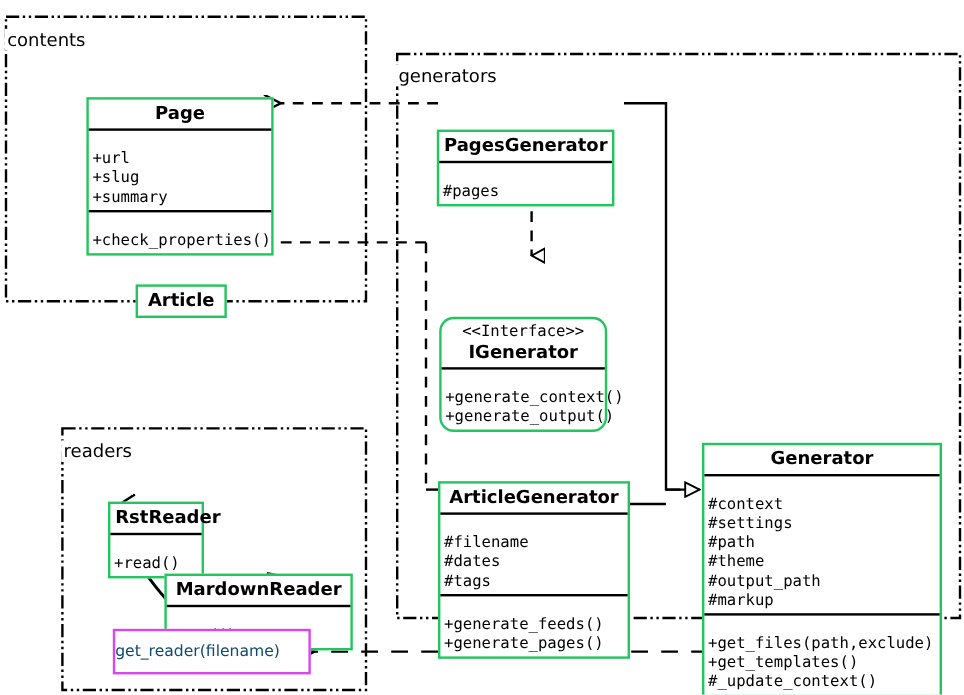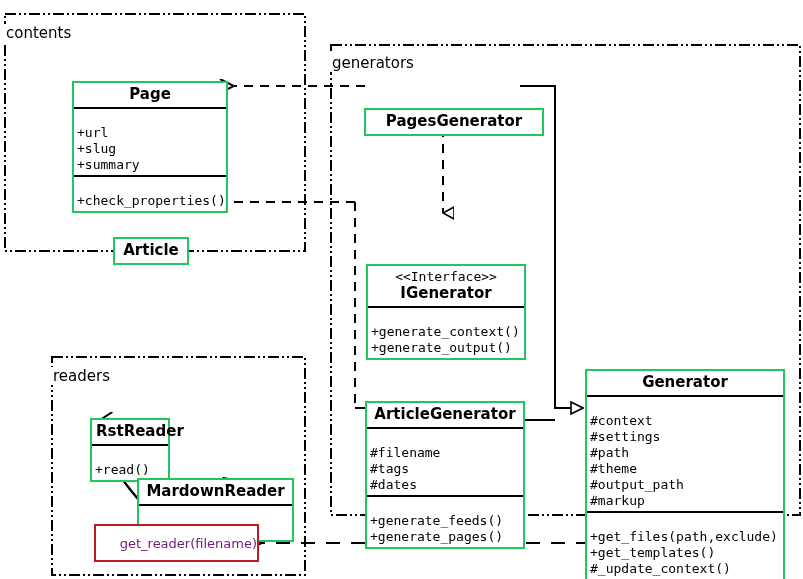--- a/index.html
+++ b/index.html
@@ -67,29 +67,29 @@
     font-size: 13px;
     line-height: 16px;
     color: #000;
     white-space: nowrap;
   }
   .cls-compart div { white-space: nowrap; }
   
   .fnbox {
     position: absolute;
     box-sizing: border-box;
-    border: 2px solid #b91c1c;
+    border: 2px solid #d946ef;
     background: #ffffff;
     z-index: 5;
     display: flex;
     align-items: center;
-    justify-content: flex-end;
+    justify-content: flex-start;
     font-family: "DejaVu Sans", sans-serif;
     font-size: 13px;
-    color: #701a75;
+    color: #0c4a6e;
     white-space: nowrap;
   }
 </style>
 </head>
 <body>
 
 <div id="canvas">
 
   <svg class="layer">
 
@@ -183,41 +183,44 @@
     </div>
     <div class="cls-compart">
       <div>+check_properties()</div>
     </div>
   </div>
 
   <div class="cls" style="left:113px; top:189px; width:76px;">
     <div class="cls-title">Article</div>
   </div>
 
-  <div class="cls" style="left:364px; top:60px; width:180px;">
+  <div class="cls" style="left:364px; top:60px; width:148px;">
     <div class="cls-title">PagesGenerator</div>
-  </div>
-
-  <div class="cls" style="left:366px; top:216px; width:160px;">
+    <div class="cls-compart">
+      <div>#pages</div>
+    </div>
+  </div>
+
+  <div class="cls" style="left:366px; top:216px; width:140px;border-radius:12px;">
     <div class="cls-title">
       <span class="cls-stereo">&lt;&lt;Interface&gt;&gt;</span>
       <span>IGenerator</span>
     </div>
     <div class="cls-compart">
       <div>+generate_context()</div>
       <div>+generate_output()</div>
     </div>
   </div>
 
   <div class="cls" style="left:365px; top:353px; width:160px;">
     <div class="cls-title">ArticleGenerator</div>
     <div class="cls-compart">
       <div>#filename</div>
+      <div>#dates</div>
       <div>#tags</div>
-      <div>#dates</div>
     </div>
     <div class="cls-compart">
       <div>+generate_feeds()</div>
       <div>+generate_pages()</div>
     </div>
   </div>
 
   <div class="cls" style="left:585px; top:321px; width:200px;">
     <div class="cls-title">Generator</div>
     <div class="cls-compart">

